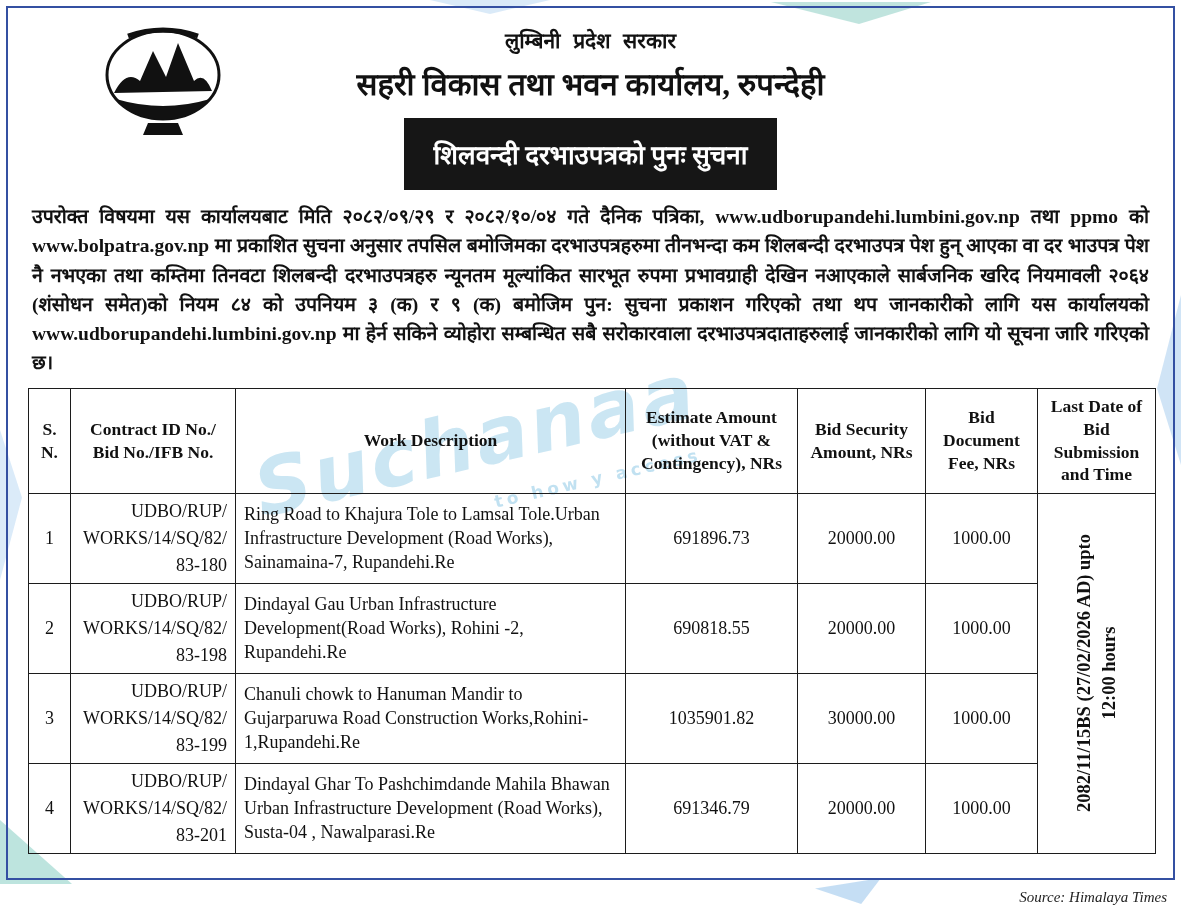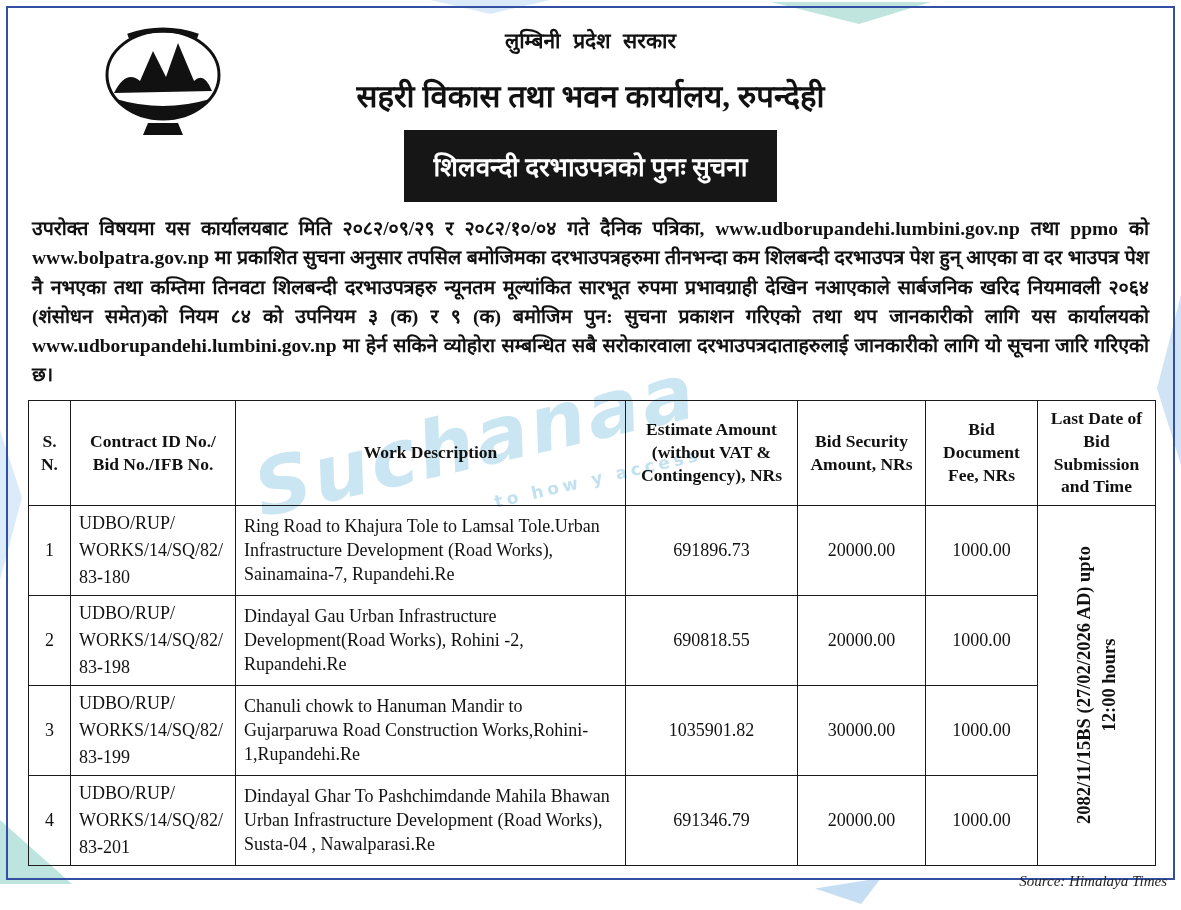--- a/index.html
+++ b/index.html
@@ -48,21 +48,21 @@
   .content{
     position:relative;height:100%;
     padding:10px 20px 0 20px;box-sizing:border-box;
   }
 
   
   .gov-emblem{position:absolute;left:90px;top:14px;}
   .head-center{text-align:center;}
   .gov-line1{font-size:21px;font-weight:bold;margin-top:8px;font-family:Liberation Mono, monospace;}
   .gov-line2{font-size:24px;font-weight:bold;margin-top:8px;}
-  .gov-line3{font-size:31px;font-weight:bold;margin-top:20px;}
+  .gov-line3{font-size:31px;font-weight:bold;margin-top:8px;}
   .title-box{
     display:inline-block;background:#161616;color:#fff;
     font-size:26px;font-weight:bold;
     padding:18px 30px;margin-top:14px;
   }
   .pub-date{font-size:19px;font-weight:bold;margin-top:12px;}
 
   
   .body-text{
     margin:12px 4px 10px 4px;
@@ -79,32 +79,32 @@
     border:1.5px solid #1c1c1c;
     padding:4px 8px;vertical-align:middle;
     background:transparent;
   }
   table.tender th{
     font-size:17.5px;font-weight:bold;text-align:center;
     height:96px;line-height:1.3;
   }
   table.tender td{font-size:18px;height:78px;}
   td.c-sn,td.c-amount{text-align:center;}
-  td.c-contract{text-align:left;overflow-wrap:anywhere;line-height:1.5;}
+  td.c-contract{text-align:right;overflow-wrap:anywhere;line-height:1.5;}
   td.c-work{text-align:left;line-height:1.35;}
   td.c-lastdate{position:relative;padding:0;}
   .rot{
     position:absolute;top:50%;left:50%;
     width:330px;
     transform:translate(-50%,-50%) rotate(-90deg);
     text-align:center;font-size:18.5px;font-weight:bold;line-height:1.35;
   }
   .rot span{display:block;}
   .source{
-    position:absolute;right:14px;bottom:20px;z-index:2;
+    position:absolute;right:14px;bottom:4px;z-index:2;
     font-size:15px;font-style:italic;color:#222;
     font-family:"Liberation Serif",serif;
   }
 </style>
 </head>
 <body>
 
 <div class="canvas">
 
   <div class="shape s1"></div>

